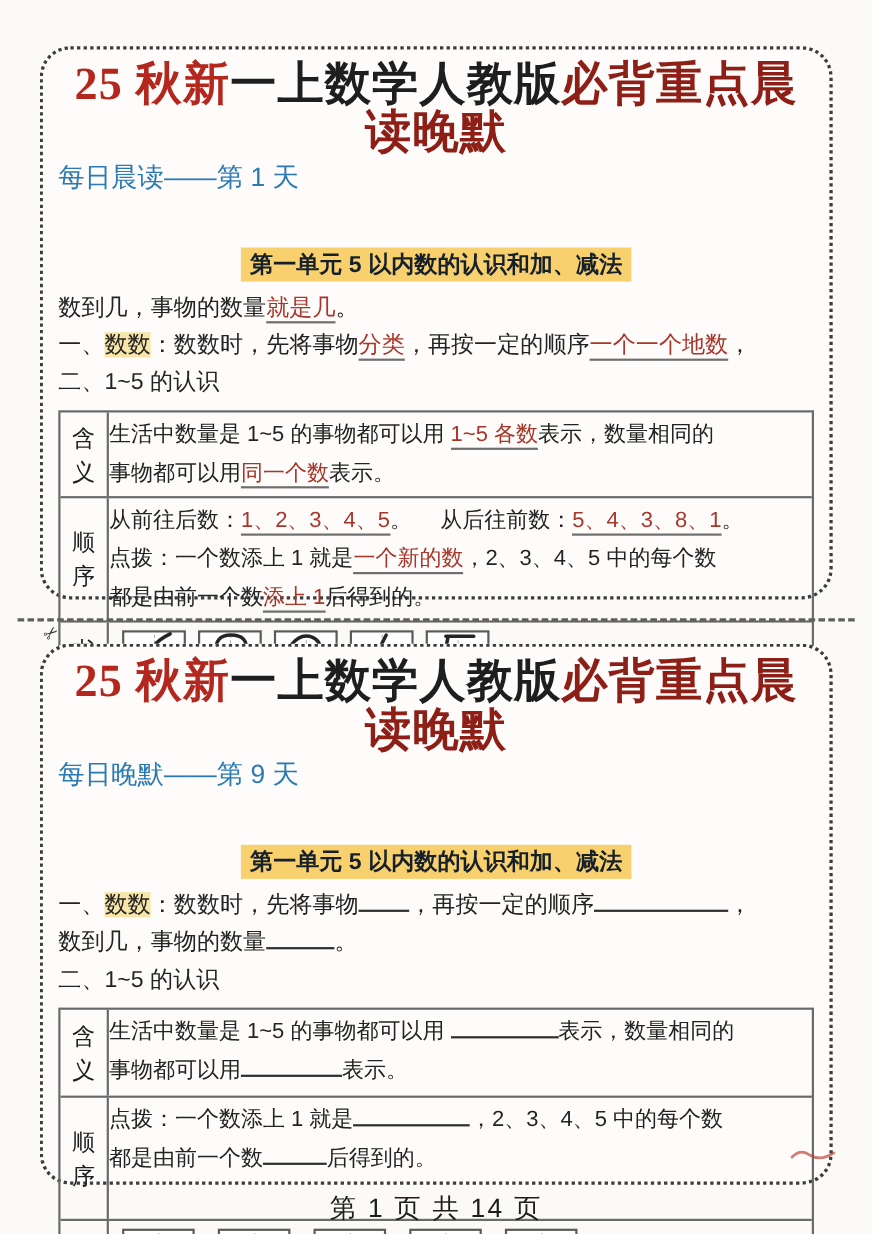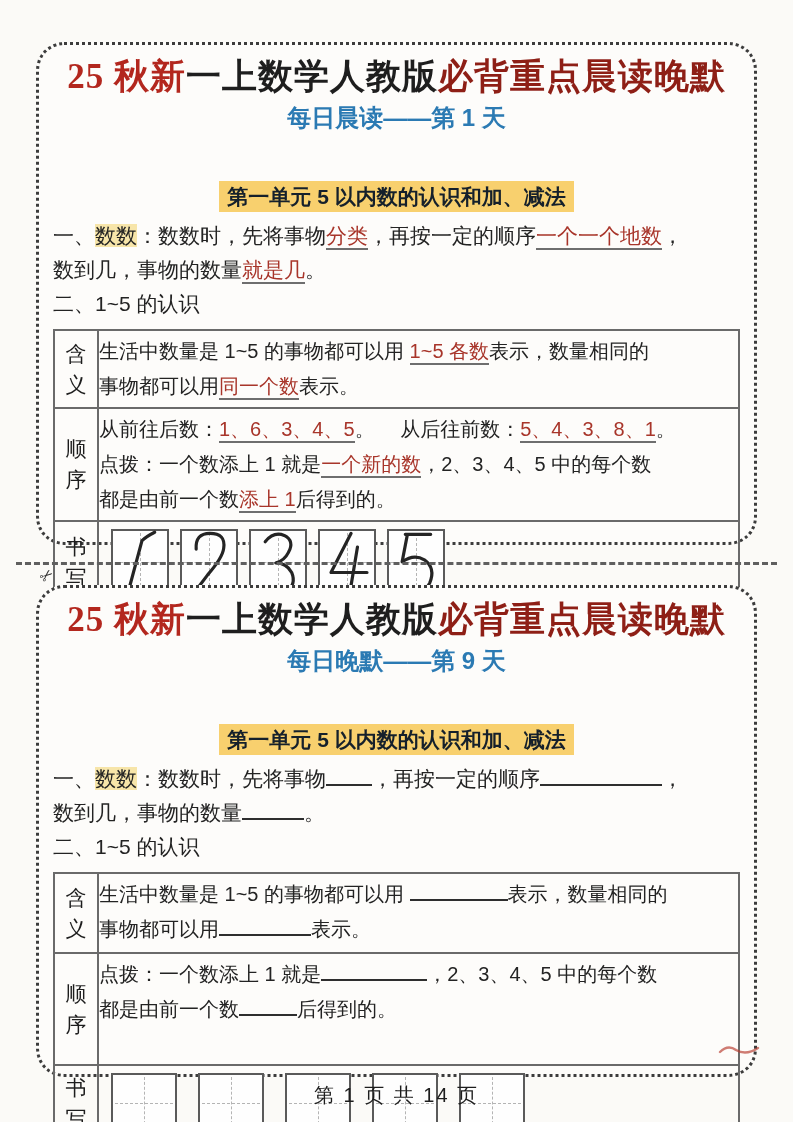--- a/index.html
+++ b/index.html
@@ -12,28 +12,28 @@
 
   .panel {
     position:absolute; left:36px; width:721px;
     border:3px dotted #3c3c3c; border-radius:28px;
     padding:8px 14px 10px;
     background:#fdfcfa;
   }
   .panel.p1 { top:42px;  height:503px; }
   .panel.p2 { top:585px; height:492px; }
 
-  .title { text-align:center; font-size:35px; font-weight:bold;
+  .title { text-align:center; font-size:42px; font-weight:bold;
            letter-spacing:1px; line-height:44px; margin-top:2px;
            font-family:"Liberation Serif","DejaVu Serif",serif; }
   .title .t-red    { color:#b3271e; }
   .title .t-dark   { color:#1e1e1e; }
   .title .t-maroon { color:#8e1f16; }
 
-  .subtitle { text-align:center; font-size:24px; font-weight:bold;
+  .subtitle { font-size:24px; font-weight:normal;
               color:#2b7ab3; margin-top:4px; line-height:30px; }
 
   .unit-row { text-align:center; margin-top:4px; }
   .unit-banner { display:inline-block; background:#f8d06e; color:#15202b;
                  font-size:21px; font-weight:bold; padding:2px 8px; line-height:27px;margin-top:44px; }
 
   .body-text { margin:7px 0 8px; font-size:21px; line-height:34px; color:#232323; }
   .tline { white-space:nowrap; }
   .seg  { }
   .redu { color:#a8352a; border-bottom:2px solid #6e6e6e; padding-bottom:1px; }
@@ -64,58 +64,58 @@
   .wbox .cv { position:absolute; top:2px; bottom:2px; left:50%;
               border-left:1.5px dashed #b4b4b4; }
   .wbox svg { position:absolute; left:-2px; top:-3px; overflow:visible; }
 
   .cut-line { position:absolute; left:16px; right:16px; top:562px;
               border-top:3px dashed #5f5f5f; }
   .scissors { position:absolute; left:40px; top:566px; font-size:16px;
               color:#3a3a3a; transform:rotate(-40deg); }
 
   .footer { position:absolute; left:0; right:0; top:1082px; text-align:center;
-            font-size:20px; color:#1d1d1d; letter-spacing:2px; }
+            font-size:24px; color:#1d1d1d; letter-spacing:2px; }
 
   .red-mark { position:absolute; left:718px; top:1040px; opacity:.65; }
 </style>
 </head>
 <body>
 
 <div class="page">
 
   <section class="panel p1">
     <h1 class="title"><span class="t-red">25 秋新</span><span class="t-dark">一上数学人教版</span><span class="t-maroon">必背重点晨读晚默</span></h1>
     <h2 class="subtitle">每日晨读——第 1 天</h2>
     <div class="unit-row">
       <span class="unit-banner">第一单元 5 以内数的认识和加、减法</span>
     </div>
     <div class="body-text">
+        <div class="tline"><span class="seg">数到几，事物的数量</span><span class="redu">就是几</span><span class="seg">。</span></div>
         <div class="tline"><span class="seg">一、</span><span class="hlt">数数</span><span class="seg">：数数时，先将事物</span><span class="redu">分类</span><span class="seg">，再按一定的顺序</span><span class="redu">一个一个地数</span><span class="seg">，</span></div>
-        <div class="tline"><span class="seg">数到几，事物的数量</span><span class="redu">就是几</span><span class="seg">。</span></div>
         <div class="tline"><span class="seg">二、1~5 的认识</span></div>
       </div>
     <div class="tbl">
       <div class="trow row-hanyi">
         <div class="lbl">
             <div>含</div>
             <div>义</div>
           </div>
         <div class="cell">
             <div class="tline"><span class="seg">生活中数量是 1~5 的事物都可以用 </span><span class="redu">1~5 各数</span><span class="seg">表示，数量相同的</span></div>
             <div class="tline"><span class="seg">事物都可以用</span><span class="redu">同一个数</span><span class="seg">表示。</span></div>
           </div>
       </div>
       <div class="trow row-shunxu">
         <div class="lbl">
             <div>顺</div>
             <div>序</div>
           </div>
         <div class="cell">
-            <div class="tline"><span class="seg">从前往后数：</span><span class="redu">1、6、3、4、5</span><span class="seg">。　 从后往前数：</span><span class="redu">5、4、3、8、1</span><span class="seg">。</span></div>
+            <div class="tline"><span class="seg">从前往后数：</span><span class="redu">1、2、3、4、5</span><span class="seg">。　 从后往前数：</span><span class="redu">5、4、3、8、1</span><span class="seg">。</span></div>
             <div class="tline"><span class="seg">点拨：一个数添上 1 就是</span><span class="redu">一个新的数</span><span class="seg">，2、3、4、5 中的每个数</span></div>
             <div class="tline"><span class="seg">都是由前一个数</span><span class="redu">添上 1</span><span class="seg">后得到的。</span></div>
           </div>
       </div>
       <div class="trow">
         <div class="lbl">
             <div>书</div>
             <div>写</div>
           </div>
         <div class="cell boxes">

